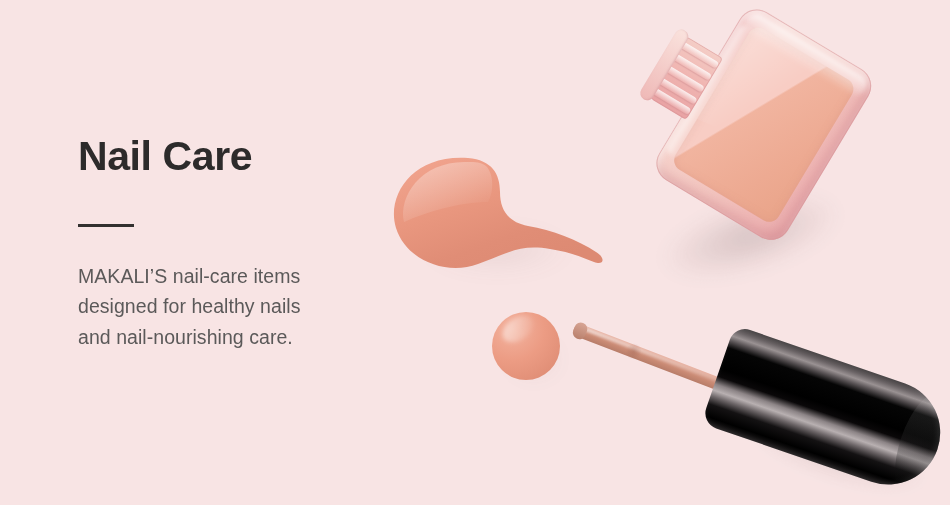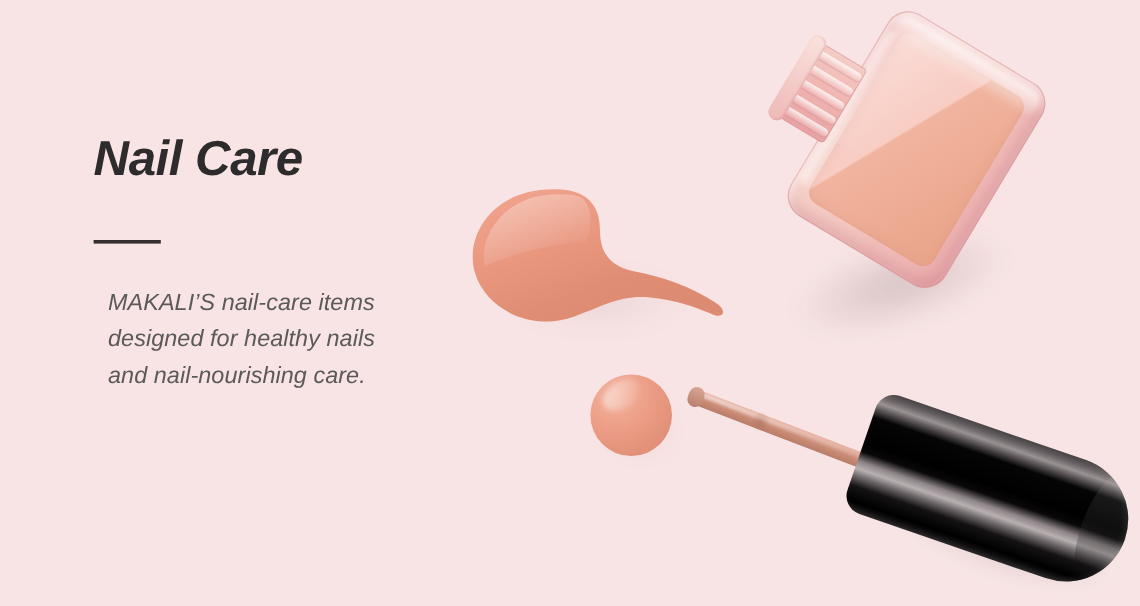--- a/index.html
+++ b/index.html
@@ -15,41 +15,40 @@
     overflow: hidden;
     background: #f8e4e4;
     font-family: "Liberation Sans", sans-serif;
     -webkit-font-smoothing: antialiased;
   }
 
   
   .copy {
     position: absolute;
     left: 78px;
-    top: 110px;
+    top: 134px;
     width: 320px;
     z-index: 40;
-    font-style: italic;
   }
   .headline {
     margin: 0;
     font-size: 41px;
     font-weight: bold;
     letter-spacing: -0.4px;
     color: #2d2b2b;
     line-height: 1.1;
   }
   .rule {
     margin-top: 45px;
     width: 56px;
     height: 3px;
     background: #33302f;
   }
   .subcopy {
-    margin: 12px;
+    margin: 0;
     margin-top: 34px;
     font-size: 19.5px;
     line-height: 1.55;
     color: #5b5959;
     letter-spacing: 0.05px;
     white-space: pre-line;
   }
 
   
   .soft-shadow {

